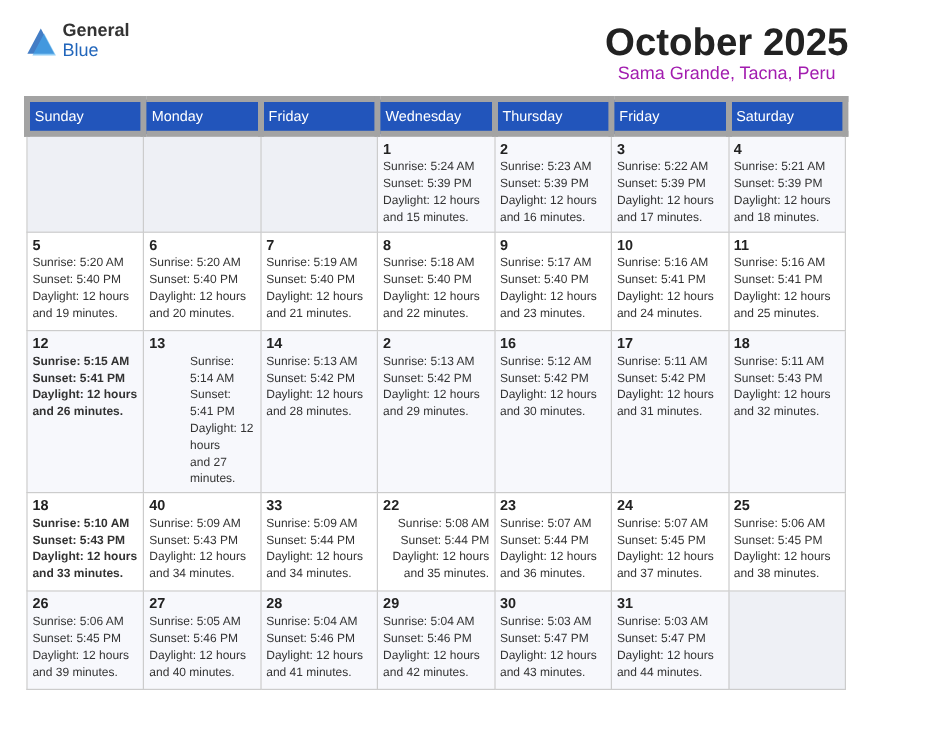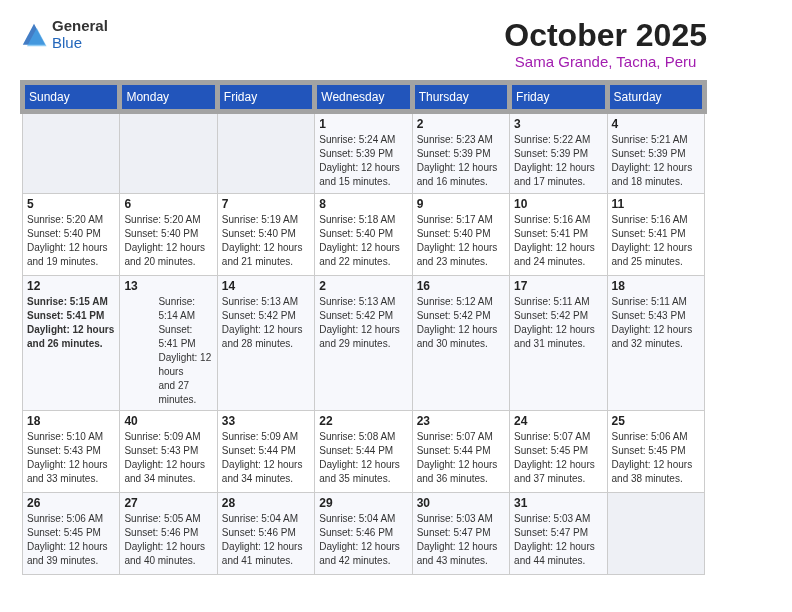--- a/index.html
+++ b/index.html
@@ -271,42 +271,42 @@
             <span class="day-num">18</span>
             <div class="day-info" style="white-space: pre-line;">Sunrise: 5:11 AM
 Sunset: 5:43 PM
 Daylight: 12 hours
 and 32 minutes.</div>
           </td>
         </tr>
         <tr>
           <td>
             <span class="day-num">18</span>
-            <div class="day-info" style="white-space: pre-line;">Sunrise: 5:10 AM
+            <div class="day-info" style="white-space: pre-line; font-weight: bold;">Sunrise: 5:10 AM
 Sunset: 5:43 PM
 Daylight: 12 hours
 and 33 minutes.</div>
           </td>
           <td>
             <span class="day-num">40</span>
             <div class="day-info" style="white-space: pre-line;">Sunrise: 5:09 AM
 Sunset: 5:43 PM
 Daylight: 12 hours
 and 34 minutes.</div>
           </td>
           <td>
             <span class="day-num">33</span>
             <div class="day-info" style="white-space: pre-line;">Sunrise: 5:09 AM
 Sunset: 5:44 PM
 Daylight: 12 hours
 and 34 minutes.</div>
           </td>
           <td>
             <span class="day-num">22</span>
-            <div class="day-info" style="white-space: pre-line;">Sunrise: 5:08 AM
+            <div class="day-info" style="white-space: pre-line; text-align: right;">Sunrise: 5:08 AM
 Sunset: 5:44 PM
 Daylight: 12 hours
 and 35 minutes.</div>
           </td>
           <td>
             <span class="day-num">23</span>
             <div class="day-info" style="white-space: pre-line;">Sunrise: 5:07 AM
 Sunset: 5:44 PM
 Daylight: 12 hours
 and 36 minutes.</div>

